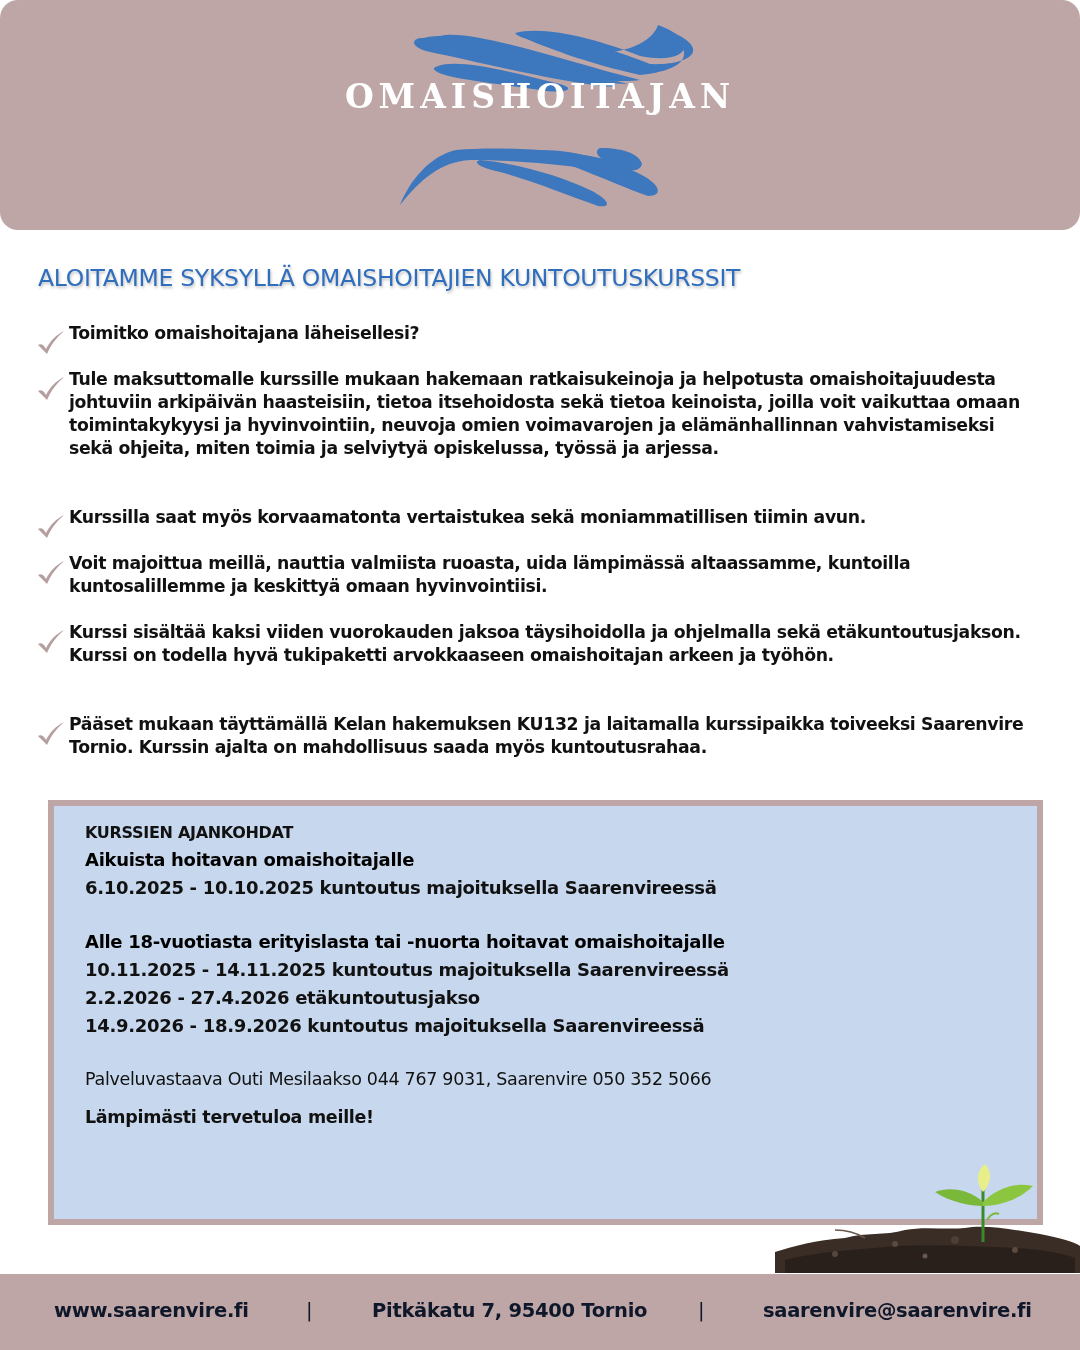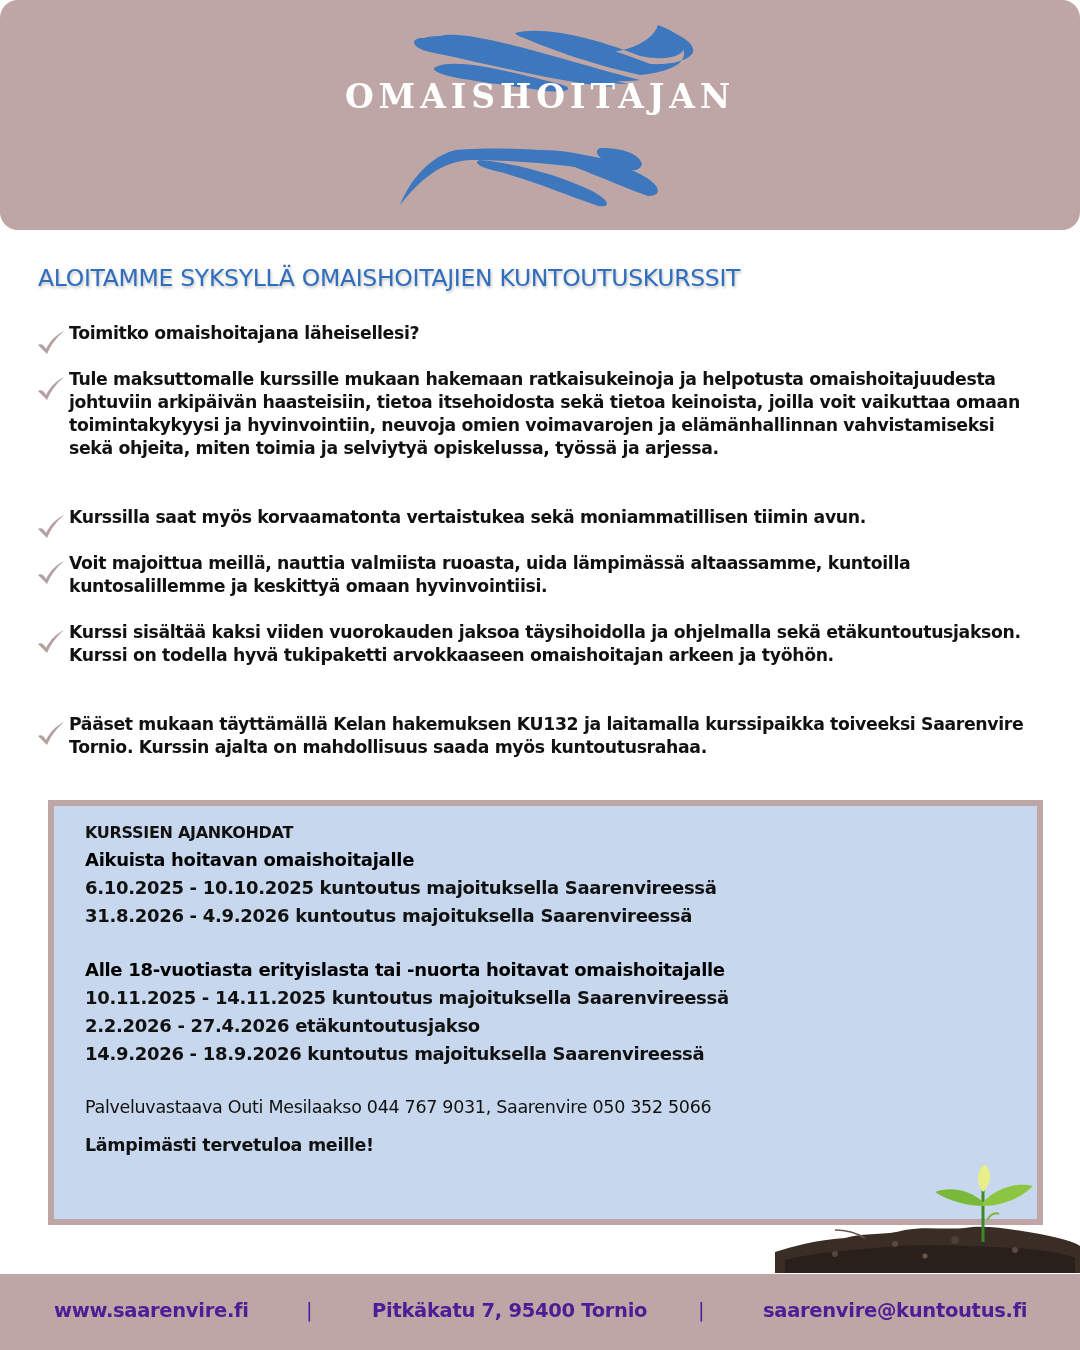--- a/index.html
+++ b/index.html
@@ -48,21 +48,21 @@
   .date-row { font-size: 18px; line-height: 28px; color: #111; letter-spacing: -0.3px; font-weight: bold; }
   .spacer { height: 26px; }
   .contact-label { font-weight: bold; font-size: 17.5px; line-height: 26px; letter-spacing: -0.3px; }
   .contact-line { font-weight: normal; font-size: 17.5px; line-height: 26px; letter-spacing: -0.3px; }
   .welcome { font-weight: bold; font-size: 17.5px; line-height: 26px; margin-top: 12px; letter-spacing: -0.3px; }
 
   .plant { position: absolute; left: 775px; top: 1160px; width: 305px; height: 115px; }
 
   .footer {
     position: absolute; left: 0; top: 1274px; width: 1080px; height: 76px;
-    background: #bfa6a6; color: #4c1d95; font-weight: bold; font-size: 19.5px;
+    background: #bfa6a6; color: #0f172a; font-weight: bold; font-size: 19.5px;
   }
   .footer span { position: absolute; top: 25px; white-space: nowrap; letter-spacing: -0.3px; }
   .footer .sep { font-weight: normal; }
 </style>
 </head>
 <body>
 
 <div class="header">
   <svg class="logo" viewBox="0 0 1080 230">
     <g fill="#3d78be">
@@ -124,21 +124,20 @@
       </svg>
     <div class="text">Pääset mukaan täyttämällä Kelan hakemuksen KU132 ja laitamalla kurssipaikka toiveeksi Saarenvire Tornio. Kurssin ajalta on mahdollisuus saada myös kuntoutusrahaa.</div>
   </div>
 </div>
 
 <div class="info-box">
   <div class="info-inner">
     <div class="info-heading">KURSSIEN AJANKOHDAT</div>
     <div class="group-title">Aikuista hoitavan omaishoitajalle</div>
     <div class="date-row">6.10.2025 - 10.10.2025 kuntoutus majoituksella Saarenvireessä</div>
-    <div class="date-row">31.8.2026 - 4.9.2026 kuntoutus majoituksella Saarenvireessä</div>
     <div class="spacer"></div>
     <div class="group-title">Alle 18-vuotiasta erityislasta tai -nuorta hoitavat omaishoitajalle</div>
     <div class="date-row">10.11.2025 - 14.11.2025 kuntoutus majoituksella Saarenvireessä</div>
     <div class="date-row">2.2.2026 - 27.4.2026 etäkuntoutusjakso</div>
     <div class="date-row">14.9.2026 - 18.9.2026 kuntoutus majoituksella Saarenvireessä</div>
     <div class="spacer"></div>
     <div class="contact-line">Palveluvastaava Outi Mesilaakso 044 767 9031, Saarenvire 050 352 5066</div>
     <div class="welcome">Lämpimästi tervetuloa meille!</div>
   </div>
 </div>
@@ -160,14 +159,14 @@
   <path d="M208 42 C222 28, 240 22, 258 26 C244 40, 224 46, 208 46 Z" fill="#8cc640"></path>
   <path d="M208 32 C200 22, 202 10, 210 4 C218 12, 216 24, 208 32 Z" fill="#e8ef8a"></path>
   <path d="M212 60 C216 54, 220 52, 224 54" stroke="#7ab83a" stroke-width="2" fill="none"></path>
 </svg>
 
 <div class="footer">
   <span style="left:54px;">www.saarenvire.fi</span>
   <span class="sep" style="left:306px;">|</span>
   <span style="left:372px;">Pitkäkatu 7, 95400 Tornio</span>
   <span class="sep" style="left:698px;">|</span>
-  <span style="left:763px;">saarenvire@kuntoutus.fi</span>
+  <span style="left:763px;">saarenvire@saarenvire.fi</span>
 </div>
 
 </body></html>

